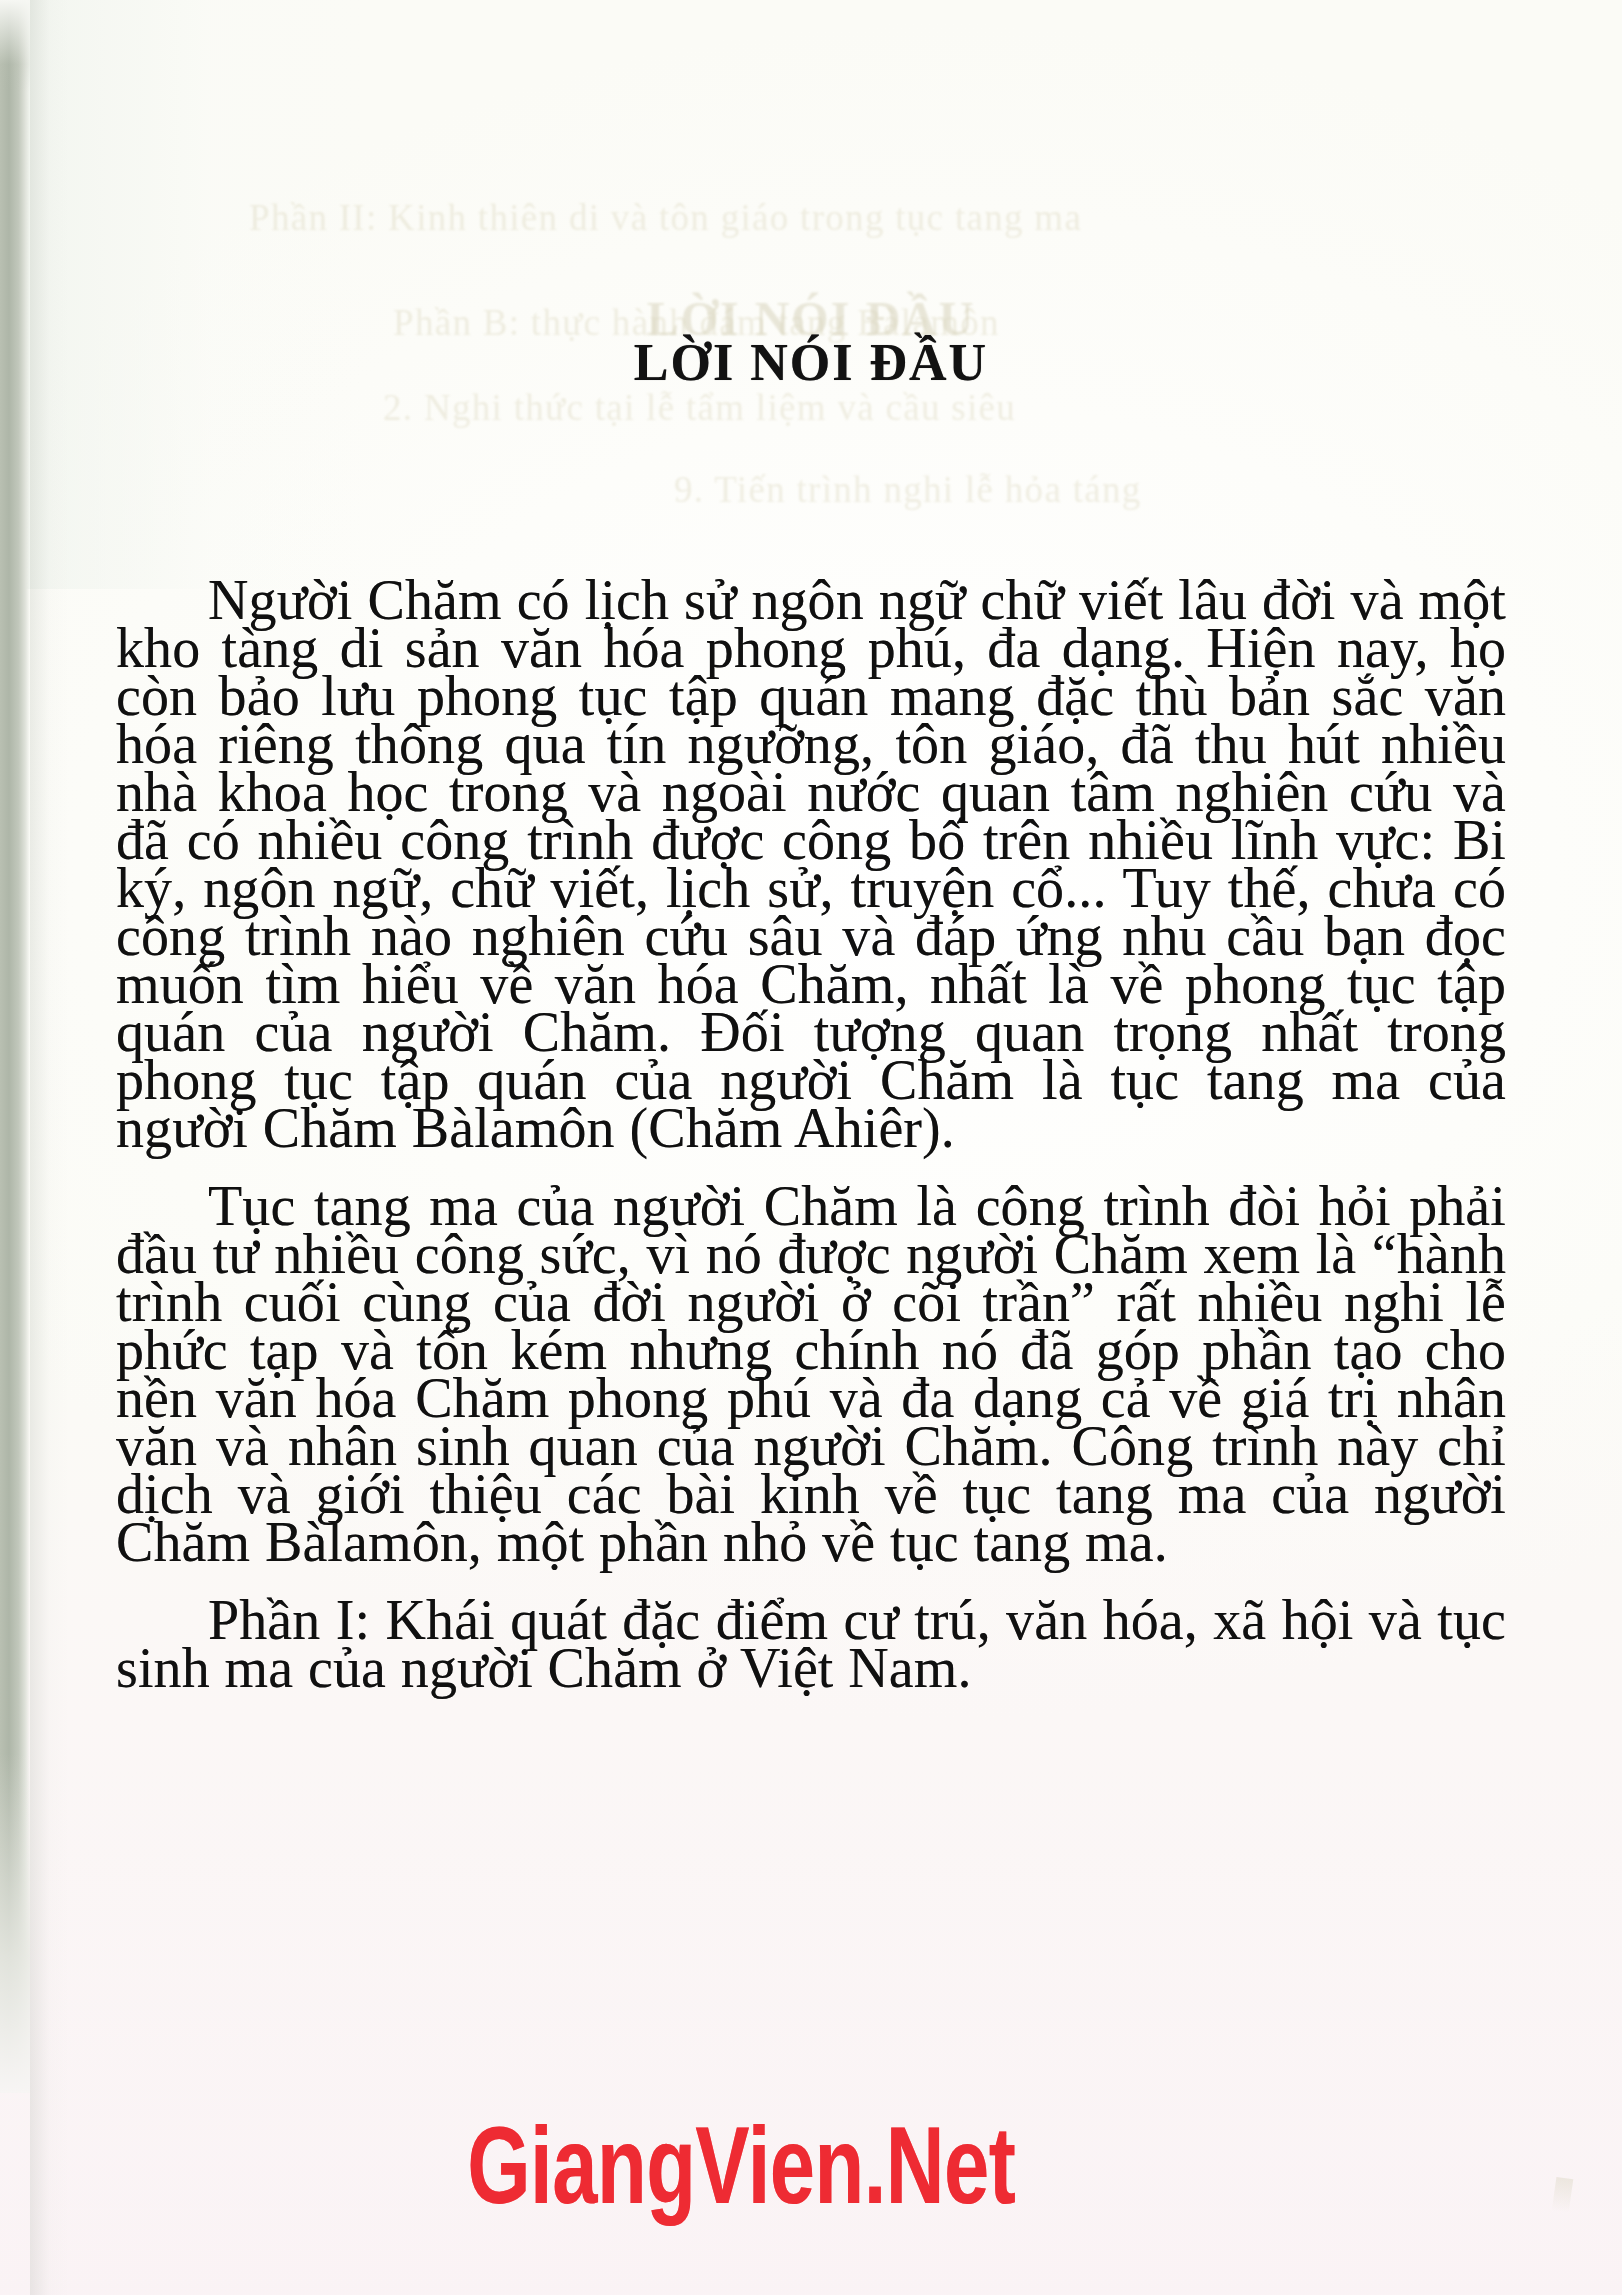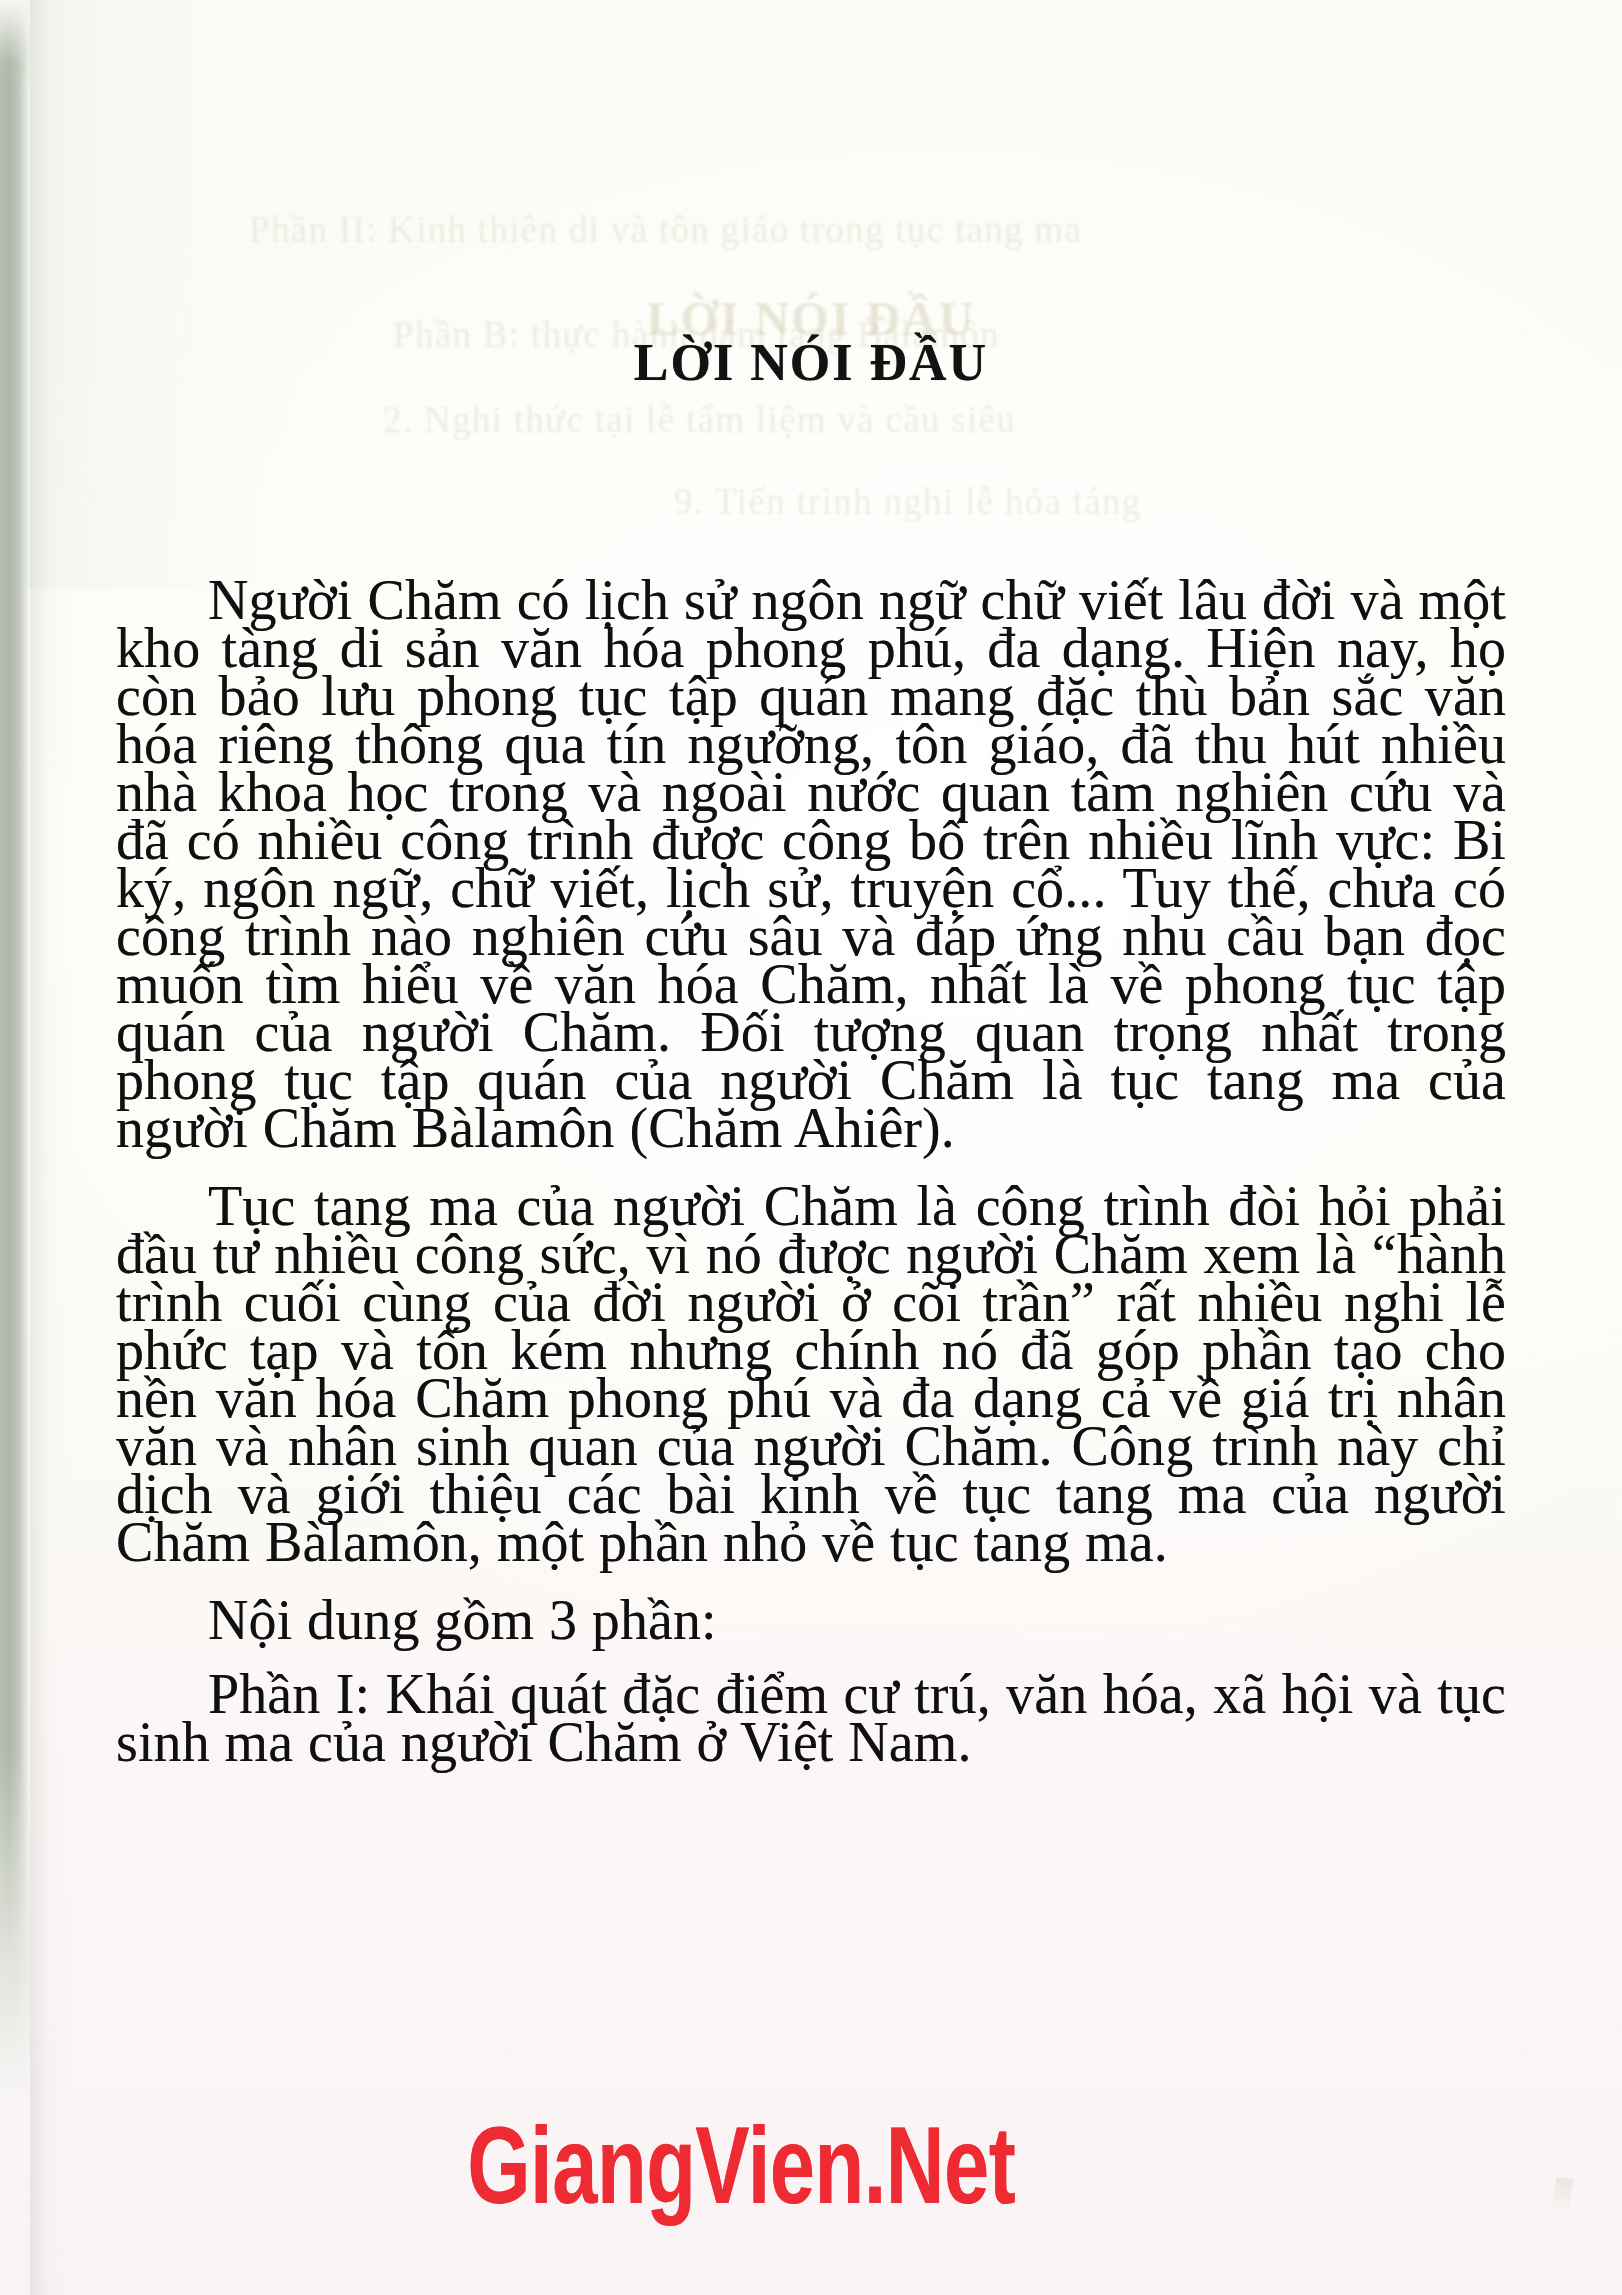--- a/index.html
+++ b/index.html
@@ -76,21 +76,21 @@
     left: 30px; top: 0;
     width: 39px; height: 2295px;
     background: linear-gradient(to right, rgba(150,158,146,0.18) 0%, rgba(200,204,196,0.05) 50%, rgba(255,255,255,0) 100%);
     pointer-events: none;
   }
 
   
 
   .ghost-layer {
     position: absolute;
-    left: 0; top: 12px;
+    left: 0; top: 0;
     width: 1396px;
     height: 654px;
     pointer-events: none;
     font-family: "Liberation Serif", "DejaVu Serif", serif;
     color: #cfc9a8;
     opacity: 0.30;
     filter: blur(0.8px);
   }
   .ghost-line {
     position: absolute;
@@ -217,21 +217,20 @@
   </div>
   <div class="ghost-title">LỜI NÓI ĐẦU</div>
 
   <div class="content">
 
     <h1 class="page-title">LỜI NÓI ĐẦU</h1>
 
     <div class="body-block">
       <p class="para">Người Chăm có lịch sử ngôn ngữ chữ viết lâu đời và một kho tàng di sản văn hóa phong phú, đa dạng. Hiện nay, họ còn bảo lưu phong tục tập quán mang đặc thù bản sắc văn hóa riêng thông qua tín ngưỡng, tôn giáo, đã thu hút nhiều nhà khoa học trong và ngoài nước quan tâm nghiên cứu và đã có nhiều công trình được công bố trên nhiều lĩnh vực: Bi ký, ngôn ngữ, chữ viết, lịch sử, truyện cổ... Tuy thế, chưa có công trình nào nghiên cứu sâu và đáp ứng nhu cầu bạn đọc muốn tìm hiểu về văn hóa Chăm, nhất là về phong tục tập quán của người Chăm. Đối tượng quan trọng nhất trong phong tục tập quán của người Chăm là tục tang ma của người Chăm Bàlamôn (Chăm Ahiêr).</p>
       <p class="para">Tục tang ma của người Chăm là công trình đòi hỏi phải đầu tư nhiều công sức, vì nó được người Chăm xem là “hành trình cuối cùng của đời người ở cõi trần” rất nhiều nghi lễ phức tạp và tốn kém nhưng chính nó đã góp phần tạo cho nền văn hóa Chăm phong phú và đa dạng cả về giá trị nhân văn và nhân sinh quan của người Chăm. Công trình này chỉ dịch và giới thiệu các bài kinh về tục tang ma của người Chăm Bàlamôn, một phần nhỏ về tục tang ma.</p>
-      <p class="para tight">Nội dung gồm 3 phần:</p>
       <p class="para">Phần I: Khái quát đặc điểm cư trú, văn hóa, xã hội và tục sinh ma của người Chăm ở Việt Nam.</p>
     </div>
 
   </div>
 
   <div class="speckle"></div>
 
   <div class="watermark">
     <span class="watermark-text">GiangVien.Net</span>
   </div>

